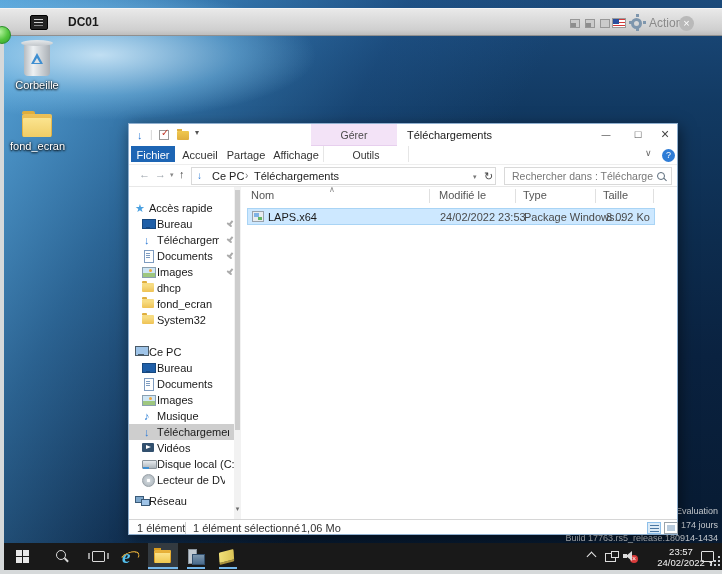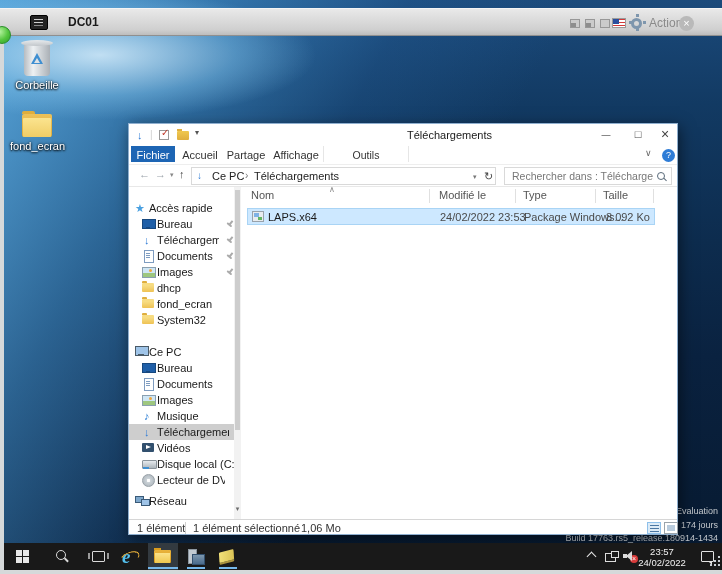--- a/index.html
+++ b/index.html
@@ -222,21 +222,21 @@
   .net{width:14px;height:11px;}
   .net::before{content:"";position:absolute;left:0;bottom:0;width:9px;height:7px;border:1.3px solid #dcdcdc;}
   .net::after{content:"";position:absolute;right:0;top:0;width:6px;height:5px;border:1.3px solid #dcdcdc;background:#191919;}
   .spk{width:14px;height:12px;}
   .spk::before{content:"";position:absolute;left:0;top:4px;width:4px;height:4px;background:#dcdcdc;}
   .spk::after{content:"";position:absolute;left:3px;top:1px;width:0;height:0;border-right:6px solid #dcdcdc;
     border-top:5px solid transparent;border-bottom:5px solid transparent;}
   .mute{position:absolute;right:-1px;bottom:-1px;width:8px;height:8px;border-radius:50%;background:#d83b3b;
     color:#fff;font-size:7px;line-height:8px;text-align:center;}
   .mute::before{content:"×";}
-  #clock{left:630px;top:3px;width:56px;text-align:center;color:#f2f2f2;font-size:9.5px;line-height:11px;}
+  #clock{left:649px;top:3px;width:56px;text-align:center;color:#f2f2f2;font-size:9.5px;line-height:11px;}
   .ac{width:13px;height:11px;border:1.3px solid #e2e2e2;border-radius:1px;}
   .ac::after{content:"";position:absolute;right:1px;bottom:-4px;width:0;height:0;border-top:4px solid #e2e2e2;
     border-left:4px solid transparent;}
   .grip{right:2px;bottom:4px;width:2px;height:2px;background:#c9ced3;
     box-shadow:0 -4px #c9ced3,0 -8px #c9ced3,-4px 0 #c9ced3,-4px -4px #c9ced3,-8px 0 #c9ced3;}
 </style>
 </head>
 <body>
 
 <div id="screen">
@@ -274,20 +274,21 @@
     <div>Build 17763.rs5_release.180914-1434</div>
   </div>
 
   <div id="win" class="abs">
 
     <span class="qat-dl abs"></span>
     <span class="qat-sep abs"></span>
     <span class="qat-chk abs"></span>
     <span class="qat-folder abs"></span>
     <span class="qat-caret abs"></span>
+    <div id="manage-block" class="abs">Gérer</div>
     <span id="win-title" class="abs">Téléchargements</span>
     <span class="wc wc-min abs" style="left:462px;"></span>
     <span class="wc wc-max abs" style="left:494px;"></span>
     <span class="wc wc-close abs" style="left:521px;"></span>
 
     <div id="ribbon" class="abs">
       <span class="rtab rtab-file abs">Fichier</span>
       <span class="rtab rtab-home abs">Accueil</span>
       <span class="rtab rtab-share abs">Partage</span>
       <span class="rtab rtab-view abs">Affichage</span>

